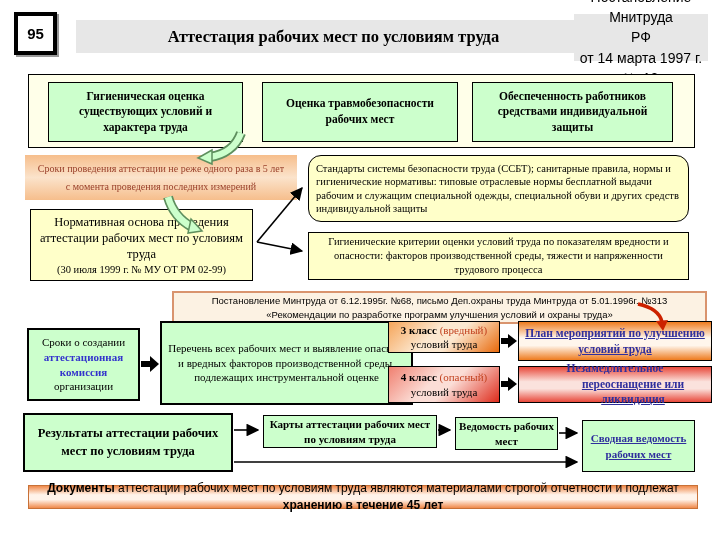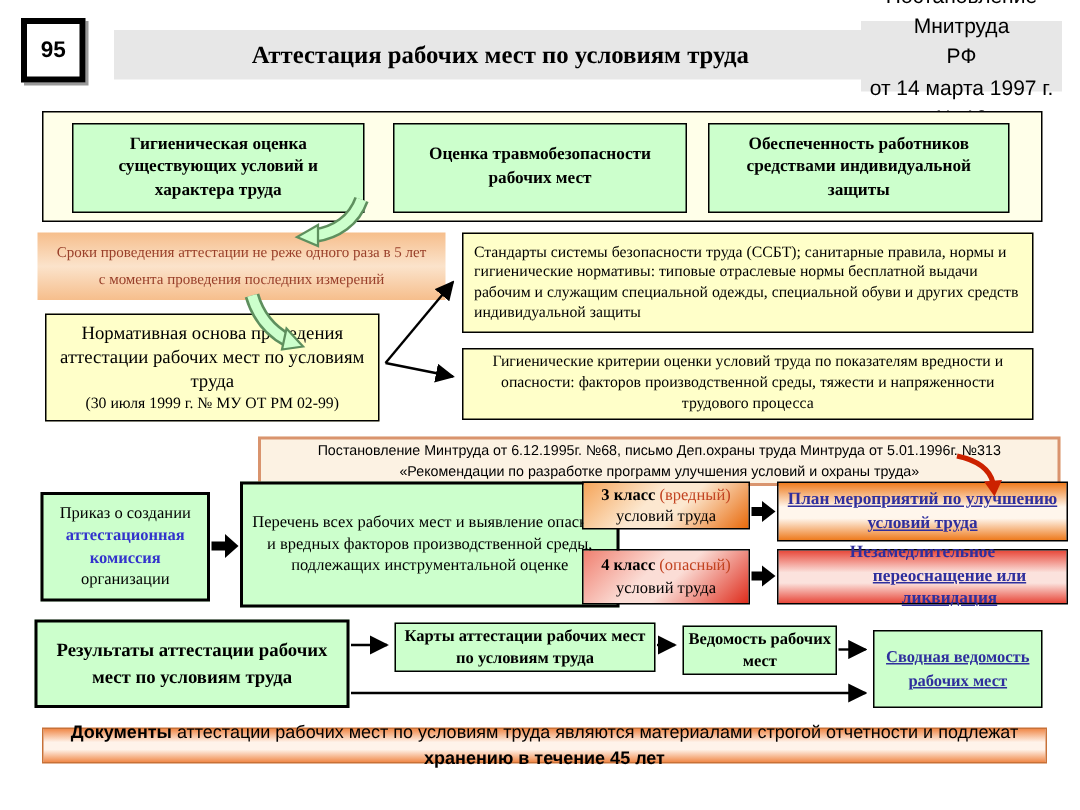--- a/index.html
+++ b/index.html
@@ -20,21 +20,21 @@
        font-size:14px;line-height:1.45;}
   
   .container{left:28px;top:74px;width:667px;height:74px;background:#FFFFE9;border:1px solid #000;}
   .assess{top:82px;height:60px;font-weight:bold;font-size:11.5px;line-height:1.35;padding:2px 4px;}
   
   .terms{left:25px;top:155px;width:272px;height:45px;border:none;
          background:linear-gradient(to bottom,#F6BE8C 0%,#FBE3CB 50%,#F6BE8C 100%);
          color:#99402B;font-size:10px;line-height:1.1;}
   .terms .l2{margin-top:7px;}
   .standards{left:308px;top:155px;width:381px;height:67px;font-size:10.5px;line-height:1.26;
-             align-items:flex-start;text-align:left;padding:3px 7px;justify-content:center;}
+             align-items:flex-start;text-align:left;padding:3px 7px;justify-content:center;border-radius:13px;}
   .normbase{left:30px;top:209px;width:223px;height:72px;font-size:12.5px;line-height:1.3;}
   .normbase .ref{font-size:10.5px;}
   .hygcrit{left:308px;top:232px;width:381px;height:48px;font-size:10.5px;line-height:1.35;padding:11px 6px;}
   
   .recbar{left:172px;top:291px;width:535px;height:33px;background:#FCF2E3;border:2px solid #D9946E;
           font-family:"Liberation Sans",sans-serif;font-size:9.5px;line-height:1.45;}
   
   .order{left:27px;top:328px;width:113px;height:73px;border-width:2px;font-size:11px;line-height:1.35;}
   .order .blue{color:#3333CC;font-weight:bold;}
   .worklist{left:160px;top:321px;width:253px;height:84px;border-width:2px;font-size:11px;line-height:1.35;padding:2px 6px;}
@@ -95,21 +95,21 @@
   </div>
 
   <div class="box yellow hygcrit">Гигиенические критерии оценки условий труда по показателям вредности и опасности: факторов производственной среды, тяжести и напряженности трудового процесса</div>
 
   <div class="box recbar">
     <div>Постановление Минтруда от 6.12.1995г. №68, письмо Деп.охраны труда Минтруда от 5.01.1996г. №313</div>
     <div>«Рекомендации по разработке программ улучшения условий и охраны труда»</div>
   </div>
 
   <div class="box green order">
-    <span>Приказ о создании</span>
+    <span>Сроки о создании</span>
     <span class="blue">аттестационная комиссия</span>
     <span>организации</span>
   </div>
 
   <div class="box green worklist">Перечень всех рабочих мест и выявление опасных и вредных факторов производственной среды, подлежащих инструментальной оценке</div>
 
   <div class="box class3">
     <div><span class="kname">3 класс</span> <span class="kqual">(вредный)</span></div>
     <div>условий труда</div>
   </div>

